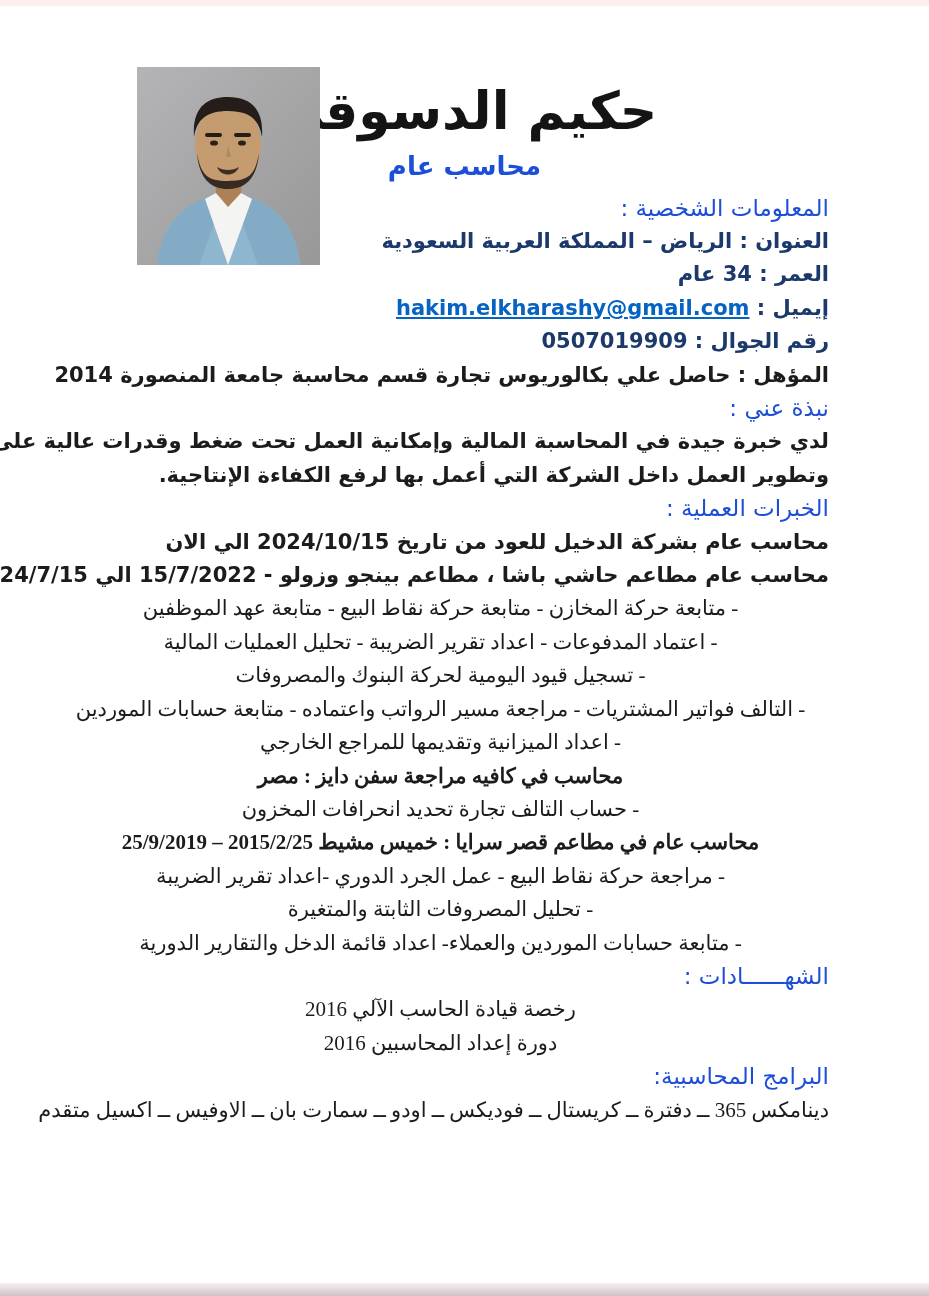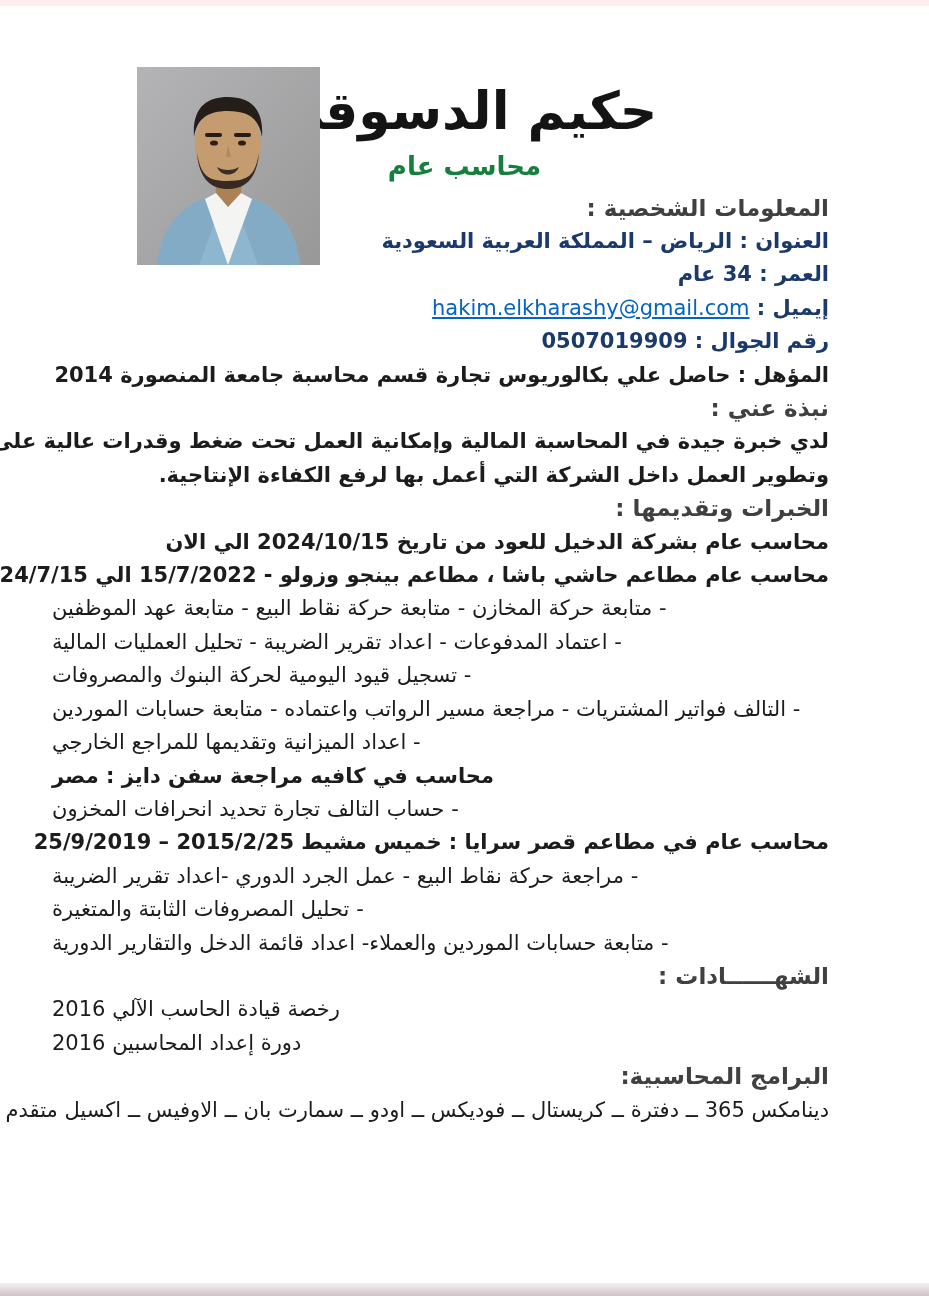--- a/index.html
+++ b/index.html
@@ -7,29 +7,29 @@
     width:929px;height:1296px;position:relative;background:#ffffff;
     font-family:"DejaVu Sans","Liberation Sans",sans-serif;
     overflow:hidden;
   }
   .top-strip{position:absolute;top:0;left:0;width:929px;height:6px;background:#fdeef0;}
   .bottom-strip{position:absolute;bottom:0;left:0;width:929px;height:13px;
     background:linear-gradient(#f6f0f1,#cfc2c7);}
   .photo-frame{position:absolute;left:137px;top:67px;width:183px;height:198px;overflow:hidden;}
   .header{padding-top:84px;text-align:center;}
   .name{font-size:52px;font-weight:bold;color:#141414;line-height:1.05;}
-  .subtitle{font-size:26px;font-weight:bold;color:#15803d;margin-top:12px;}
+  .subtitle{font-size:26px;font-weight:bold;color:#1d4ed8;margin-top:12px;}
   .content{direction:rtl;margin:11px 100px 0 52px;font-size:21px;color:#1c1c1c;}
   .line{line-height:33.4px;white-space:nowrap;}
   .r{text-align:right;}
-  .c{text-align:left;}
-  .red{color:#404040;font-weight:bold;font-size:23px;}
+  .c{text-align:center;font-family:Liberation Serif, serif;}
+  .red{color:#1d4ed8;font-weight:normal;font-size:23px;}
   .navy{color:#1b3a6b;font-weight:bold;}
   .bold{font-weight:bold;}
-  .email-link{color:#0563c1;font-weight:normal;text-decoration:underline;direction:ltr;unicode-bidi:isolate;cursor:pointer;}
+  .email-link{color:#0563c1;font-weight:bold;text-decoration:underline;direction:ltr;unicode-bidi:isolate;cursor:pointer;}
 </style>
 </head>
 <body>
 
 <div class="top-strip"></div>
 
 <div class="photo-frame">
   <svg width="183" height="198" viewBox="0 0 183 198">
     <defs>
       <linearGradient id="bgGrad" x1="0" y1="0" x2="1" y2="1">
@@ -75,21 +75,21 @@
   <div class="line r navy">العنوان : الرياض – المملكة العربية السعودية</div>
   <div class="line r navy">العمر : 34 عام</div>
   <div class="line r navy"><span>إيميل : </span><a class="email-link">hakim.elkharashy@gmail.com</a></div>
   <div class="line r navy">رقم الجوال : 0507019909</div>
   <div class="line r bold">المؤهل : حاصل علي بكالوريوس تجارة قسم محاسبة جامعة المنصورة 2014</div>
 
   <div class="line r red">نبذة عني :</div>
   <div class="line r bold">لدي خبرة جيدة في المحاسبة المالية وإمكانية العمل تحت ضغط وقدرات عالية على تحليل النشاط</div>
   <div class="line r bold">وتطوير العمل داخل الشركة التي أعمل بها لرفع الكفاءة الإنتاجية.</div>
 
-  <div class="line r red">الخبرات وتقديمها :</div>
+  <div class="line r red">الخبرات العملية :</div>
   <div class="line r bold">محاسب عام  بشركة الدخيل للعود من تاريخ 2024/10/15 الي الان</div>
   <div class="line r bold">محاسب عام مطاعم حاشي باشا ، مطاعم بينجو وزولو - 15/7/2022 الي 2024/7/15</div>
   <div class="line c">- متابعة حركة المخازن - متابعة حركة نقاط البيع - متابعة عهد الموظفين</div>
   <div class="line c">- اعتماد المدفوعات - اعداد تقرير الضريبة - تحليل العمليات المالية</div>
   <div class="line c">- تسجيل قيود اليومية لحركة البنوك والمصروفات</div>
   <div class="line c">- التالف فواتير المشتريات - مراجعة مسير الرواتب واعتماده - متابعة حسابات الموردين</div>
   <div class="line c">- اعداد الميزانية وتقديمها للمراجع الخارجي</div>
   <div class="line c bold">محاسب في كافيه مراجعة سفن دايز : مصر</div>
   <div class="line c">- حساب التالف تجارة تحديد انحرافات المخزون</div>
   <div class="line c bold">محاسب عام في مطاعم قصر سرايا : خميس مشيط 2015/2/25 – 25/9/2019</div>

